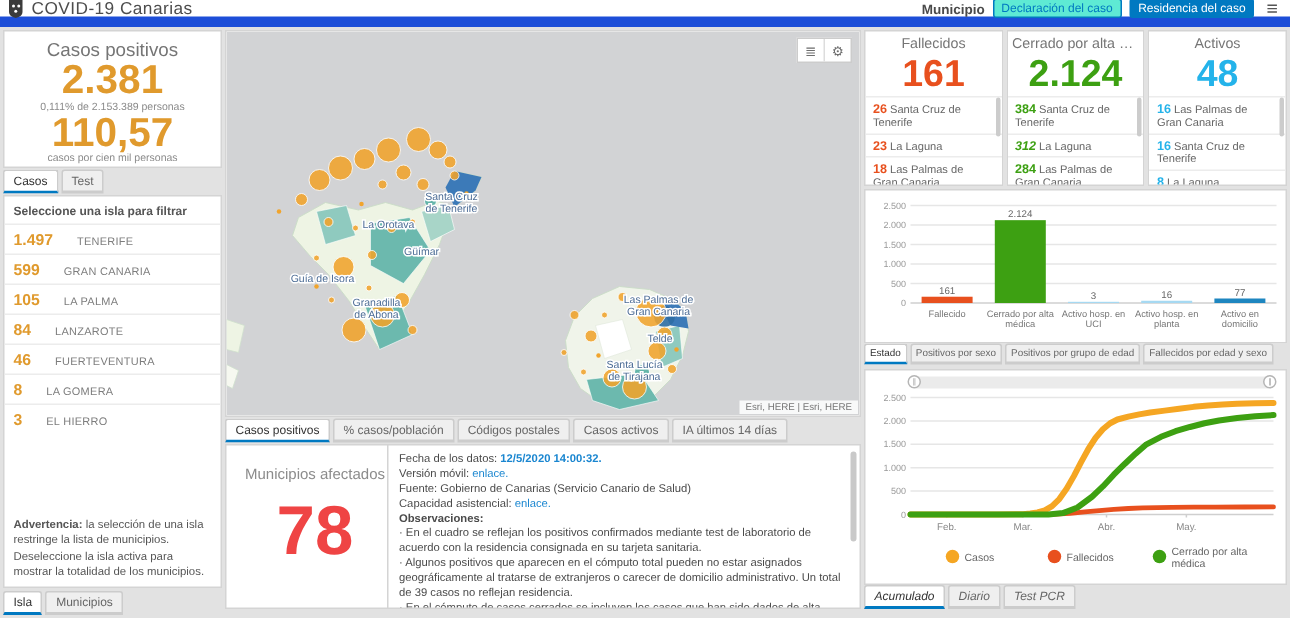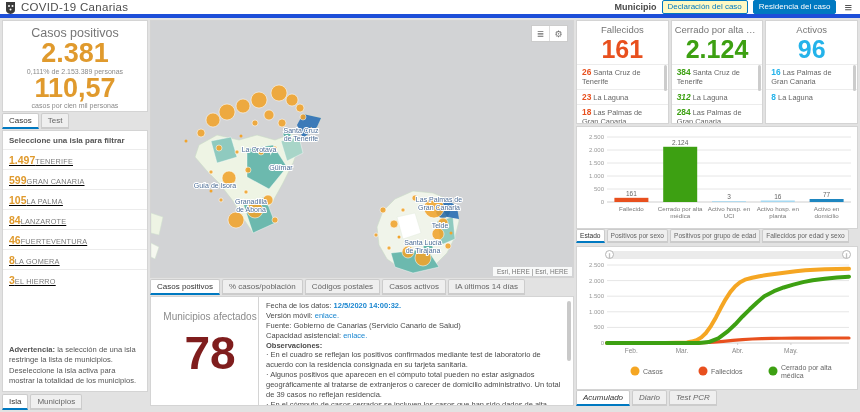--- a/index.html
+++ b/index.html
@@ -1,49 +1,49 @@
 <!DOCTYPE html>
 <html><head>
 <meta charset="utf-8">
 <style>
   html,body{margin:0;padding:0;}
   body{width:860px;height:412px;background:#e2e2e2;font-family:"Liberation Sans",sans-serif;position:relative;overflow:hidden;}
   .panel{position:absolute;background:#fff;border:1px solid #d4d4d4;box-sizing:border-box;}
   
-  #header{position:absolute;top:0;left:0;width:860px;height:18px;background:#fff;border-bottom:4px solid #1d4ed8;display:flex;align-items:center;z-index:5;box-sizing:border-box;}
+  #header{position:absolute;top:0;left:0;width:860px;height:18px;background:#fff;border-bottom:7px solid #1d4ed8;display:flex;align-items:center;z-index:5;box-sizing:border-box;}
   #header .title{font-size:11.5px;color:#4d4d4d;margin-left:5px;letter-spacing:.3px;}
   #hdr-right{margin-left:auto;display:flex;align-items:center;gap:5px;padding-right:8px;}
   .municipio-lbl{font-size:9px;font-weight:bold;color:#4a4a4a;}
   .btn{font-size:8px;padding:1px 5px;border:1px solid #0079c1;border-radius:2px;cursor:pointer;line-height:1.2;}
-  .btn.outline{color:#0079c1;background:#fef9c3;}
+  .btn.outline{color:#0079c1;background:#5eead4;}
   .btn.solid{color:#fff;background:#0079c1;}
   .hamburger{font-size:13px;color:#555;cursor:pointer;margin-left:3px;line-height:1;}
   
   .tabbar{position:absolute;display:flex;gap:2px;align-items:stretch;z-index:4;}
   .tab{font-size:8px;color:#666;background:#efefef;border:1px solid #ccc;border-bottom:2px solid #ccc;border-radius:2px 2px 0 0;padding:2px 6px;white-space:nowrap;cursor:pointer;}
   .tab.active{background:#fff;color:#333;border-bottom:2px solid #0079c1;}
   .tabbar.compact .tab{font-size:6.6px;padding:2px 3px;}
   
   .card-title{font-size:12.5px;color:#757575;text-align:center;margin-top:5px;}
   .big-num{font-size:27px;font-weight:bold;color:#e09a2d;text-align:center;line-height:1.02;}
   .small-gray{font-size:7px;color:#8a8a8a;text-align:center;}
   .filter-header{font-size:8px;font-weight:bold;color:#555;padding:5px 6px 4px;}
-  .island-row{display:flex;align-items:baseline;gap:0;padding:3.5px 6px;border-top:1px solid #ececec;cursor:pointer;text-decoration:underline;}
+  .island-row{display:flex;align-items:baseline;gap:16px;padding:3.5px 6px;border-top:1px solid #ececec;cursor:pointer;}
   .island-val{font-size:10.5px;font-weight:bold;color:#e09a2d;}
   .island-lbl{font-size:7.3px;color:#7d7d7d;letter-spacing:.2px;}
   .warning{position:absolute;bottom:5px;left:6px;right:6px;font-size:7.6px;color:#555;line-height:1.35;}
   
   #map-panel{overflow:hidden;}
   #map-controls{position:absolute;top:4px;right:5px;background:#fff;border:1px solid #ccc;display:flex;z-index:3;}
   #map-controls .mbtn{width:17px;height:15px;display:flex;align-items:center;justify-content:center;font-size:9px;color:#6e6e6e;cursor:pointer;}
   #map-controls .mbtn + .mbtn{border-left:1px solid #ddd;}
   #map-attr{position:absolute;bottom:1px;right:1px;background:rgba(255,255,255,.85);font-size:6.5px;color:#777;padding:1px 4px;z-index:3;}
   
   #muni-title{font-size:10px;color:#8c8c8c;text-align:center;margin-top:14px;}
-  #muni-value{font-size:46px;font-weight:bold;color:#7f1d1d;text-align:center;line-height:1.1;margin-top:6px;}
+  #muni-value{font-size:46px;font-weight:bold;color:#ef4444;text-align:center;line-height:1.1;margin-top:6px;}
   
   #info-panel{padding:4px 12px 4px 7px;font-size:7.5px;color:#4a4a4a;line-height:1.32;overflow:hidden;}
   #info-panel .line{margin:0;}
   .blue-bold{color:#1a86d0;font-weight:bold;}
   .link{color:#1a86d0;cursor:pointer;}
   .obs-bold{font-weight:bold;}
   #info-scrollbar{position:absolute;right:2px;top:4px;width:4px;height:60px;background:#c9c9c9;border-radius:2px;}
   
   #stats-row{position:absolute;left:576px;top:20px;width:282px;height:104px;display:flex;gap:2px;}
   .stat-card{flex:1;background:#fff;border:1px solid #d4d4d4;position:relative;overflow:hidden;box-sizing:border-box;}
@@ -256,22 +256,23 @@
     <div class="stat-card">
       <div class="stat-title">Cerrado por alta médica</div>
       <div class="stat-value" style="color: rgb(61, 160, 18);">2.124</div>
       <div class="stat-row"><b style="color: rgb(61, 160, 18);">384</b><span>Santa Cruz de Tenerife</span></div>
       <div class="stat-row"><b style="color: rgb(61, 160, 18); font-style: italic;">312</b><span>La Laguna</span></div>
       <div class="stat-row"><b style="color: rgb(61, 160, 18);">284</b><span>Las Palmas de Gran Canaria</span></div>
       <div class="stat-scroll"></div>
     </div>
     <div class="stat-card">
       <div class="stat-title">Activos</div>
-      <div class="stat-value" style="color: rgb(36, 179, 234);">96</div>
+      <div class="stat-value" style="color: rgb(36, 179, 234);">48</div>
       <div class="stat-row"><b style="color: rgb(36, 179, 234);">16</b><span>Las Palmas de Gran Canaria</span></div>
+      <div class="stat-row"><b style="color: rgb(36, 179, 234);">16</b><span>Santa Cruz de Tenerife</span></div>
       <div class="stat-row"><b style="color: rgb(36, 179, 234);">8</b><span>La Laguna</span></div>
       <div class="stat-scroll"></div>
     </div>
   </div>
 
 <div class="panel" id="bar-panel" style="left:576px;top:126px;width:282px;height:103px;">
     <svg width="280" height="101" class="chart-svg">
       <line x1="30" y1="75" x2="274" y2="75" stroke="#cfcfcf" stroke-width="1"></line>
       <text x="27" y="77" font-size="6" fill="#999" text-anchor="end" font-family="Liberation Sans, sans-serif">0</text>
       <line x1="30" y1="62" x2="274" y2="62" stroke="#e6e6e6" stroke-width="1"></line>

